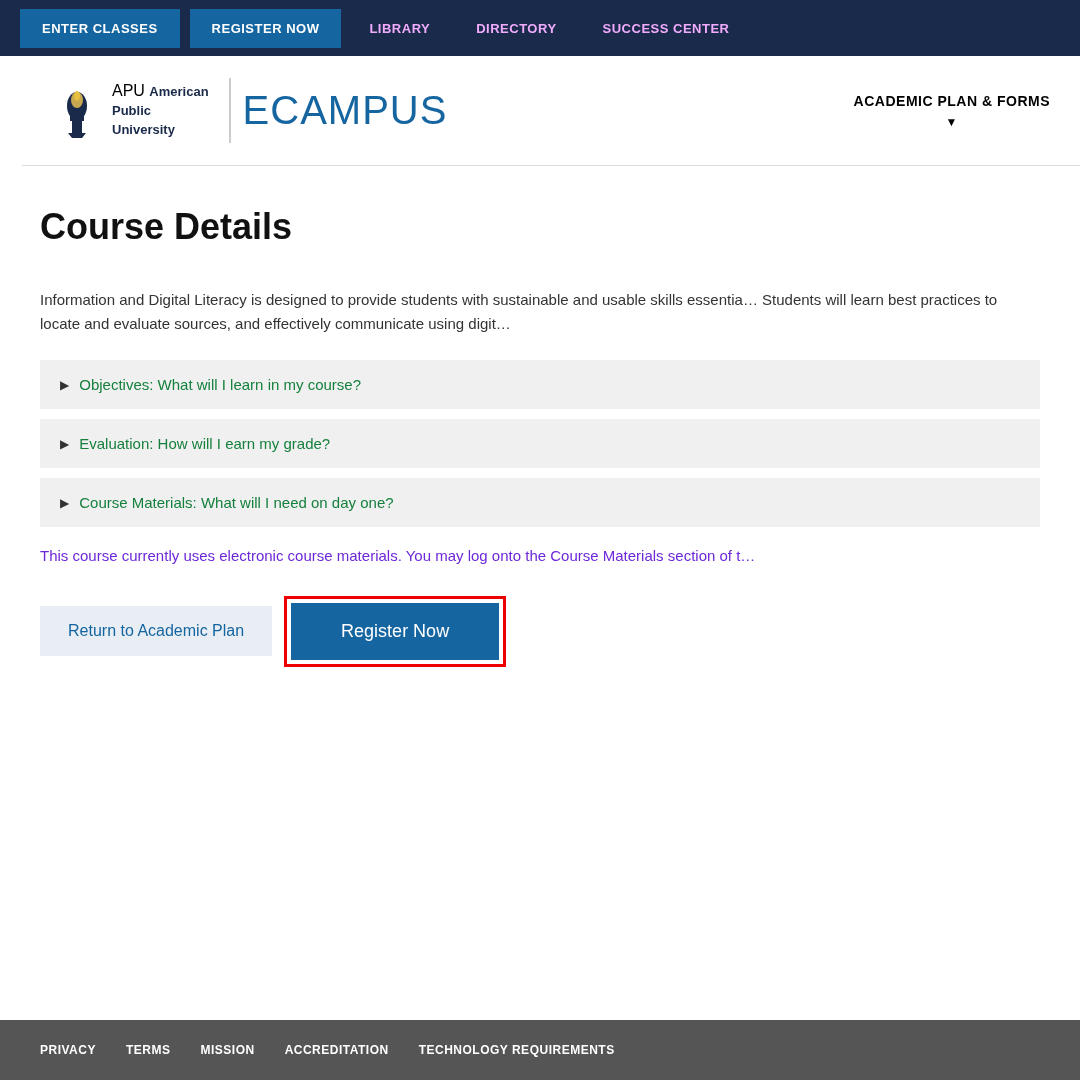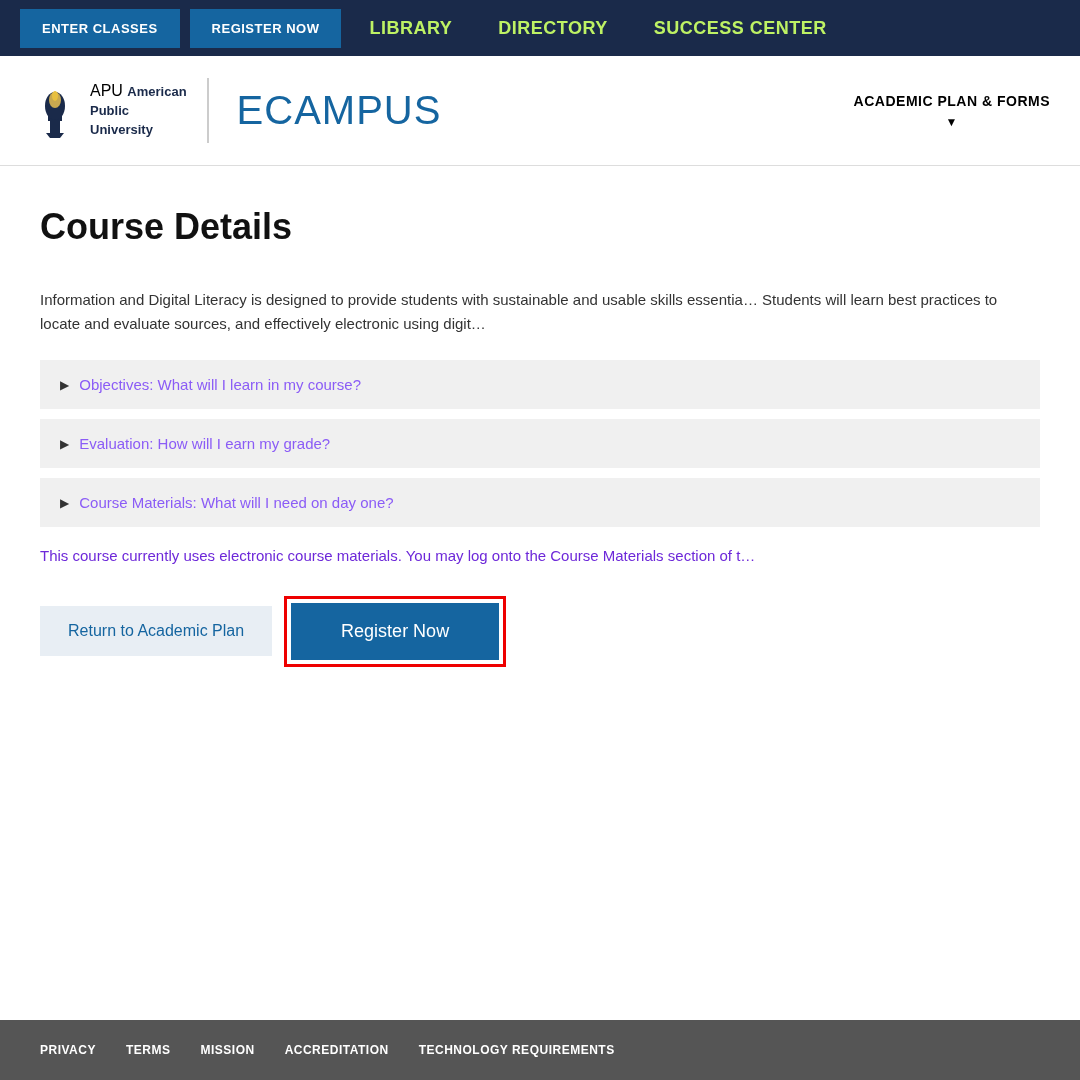--- a/index.html
+++ b/index.html
@@ -19,39 +19,40 @@
       color: #fff;
       border: none;
       padding: 12px 22px;
       font-size: 13px;
       font-weight: bold;
       letter-spacing: 0.5px;
       cursor: pointer;
       text-transform: uppercase;
     }
     .top-nav-link {
-      color: #bef264;
+      color: #f0abfc;
       text-decoration: none;
-      font-size: 18px;
+      font-size: 13px;
       font-weight: bold;
       letter-spacing: 0.5px;
       padding: 0 18px;
       text-transform: uppercase;
       cursor: pointer;
     }
 
     
     .logo-bar {
       background: #fff;
       display: flex;
       align-items: center;
       justify-content: space-between;
       padding: 18px 30px;
       border-bottom: 1px solid #ddd;
       height: 110px;
+      margin-left: 22px;
     }
     .logo-left {
       display: flex;
       align-items: center;
       gap: 0;
     }
     .logo-apu {
       display: flex;
       align-items: center;
       gap: 10px;
@@ -59,21 +60,21 @@
       border-right: 2px solid #ccc;
     }
     .apu-icon {
       width: 50px;
       height: 65px;
     }
     .ecampus-text {
       font-size: 40px;
       font-weight: 300;
       color: #1565a0;
-      padding-left: 28px;
+      padding-left: 12px;
       letter-spacing: 1px;
     }
     .academic-plan-btn {
       color: #000000;
       font-size: 14px;
       font-weight: bold;
       text-transform: uppercase;
       letter-spacing: 0.5px;
       cursor: pointer;
       display: flex;
@@ -131,21 +132,21 @@
       align-items: center;
       gap: 10px;
       cursor: pointer;
     }
     .accordion-arrow {
       font-size: 12px;
       color: #333;
     }
     .accordion-label {
       font-size: 15px;
-      color: #8b5cf6;
+      color: #15803d;
     }
 
     
     .course-materials-note {
       font-size: 15px;
       color: #6d28d9;
       margin-top: 18px;
       margin-bottom: 28px;
       line-height: 1.5;
     }
@@ -245,21 +246,21 @@
   <button class="academic-plan-btn">
     <span>ACADEMIC PLAN &amp; FORMS</span>
     <span class="arrow">▼</span>
   </button>
 </header>
 
 <main class="main-content">
   <h1 class="page-title">Course Details</h1>
 
 
-  <p class="course-description">Information and Digital Literacy is designed to provide students with sustainable and usable skills essentia… Students will learn best practices to locate and evaluate sources, and effectively electronic using digit…</p>
+  <p class="course-description">Information and Digital Literacy is designed to provide students with sustainable and usable skills essentia… Students will learn best practices to locate and evaluate sources, and effectively communicate using digit…</p>
 
   <div class="accordion-item">
     <span class="accordion-arrow">▶</span>
     <span class="accordion-label">Objectives: What will I learn in my course?</span>
   </div>
   <div class="accordion-item">
     <span class="accordion-arrow">▶</span>
     <span class="accordion-label">Evaluation: How will I earn my grade?</span>
   </div>
   <div class="accordion-item">

